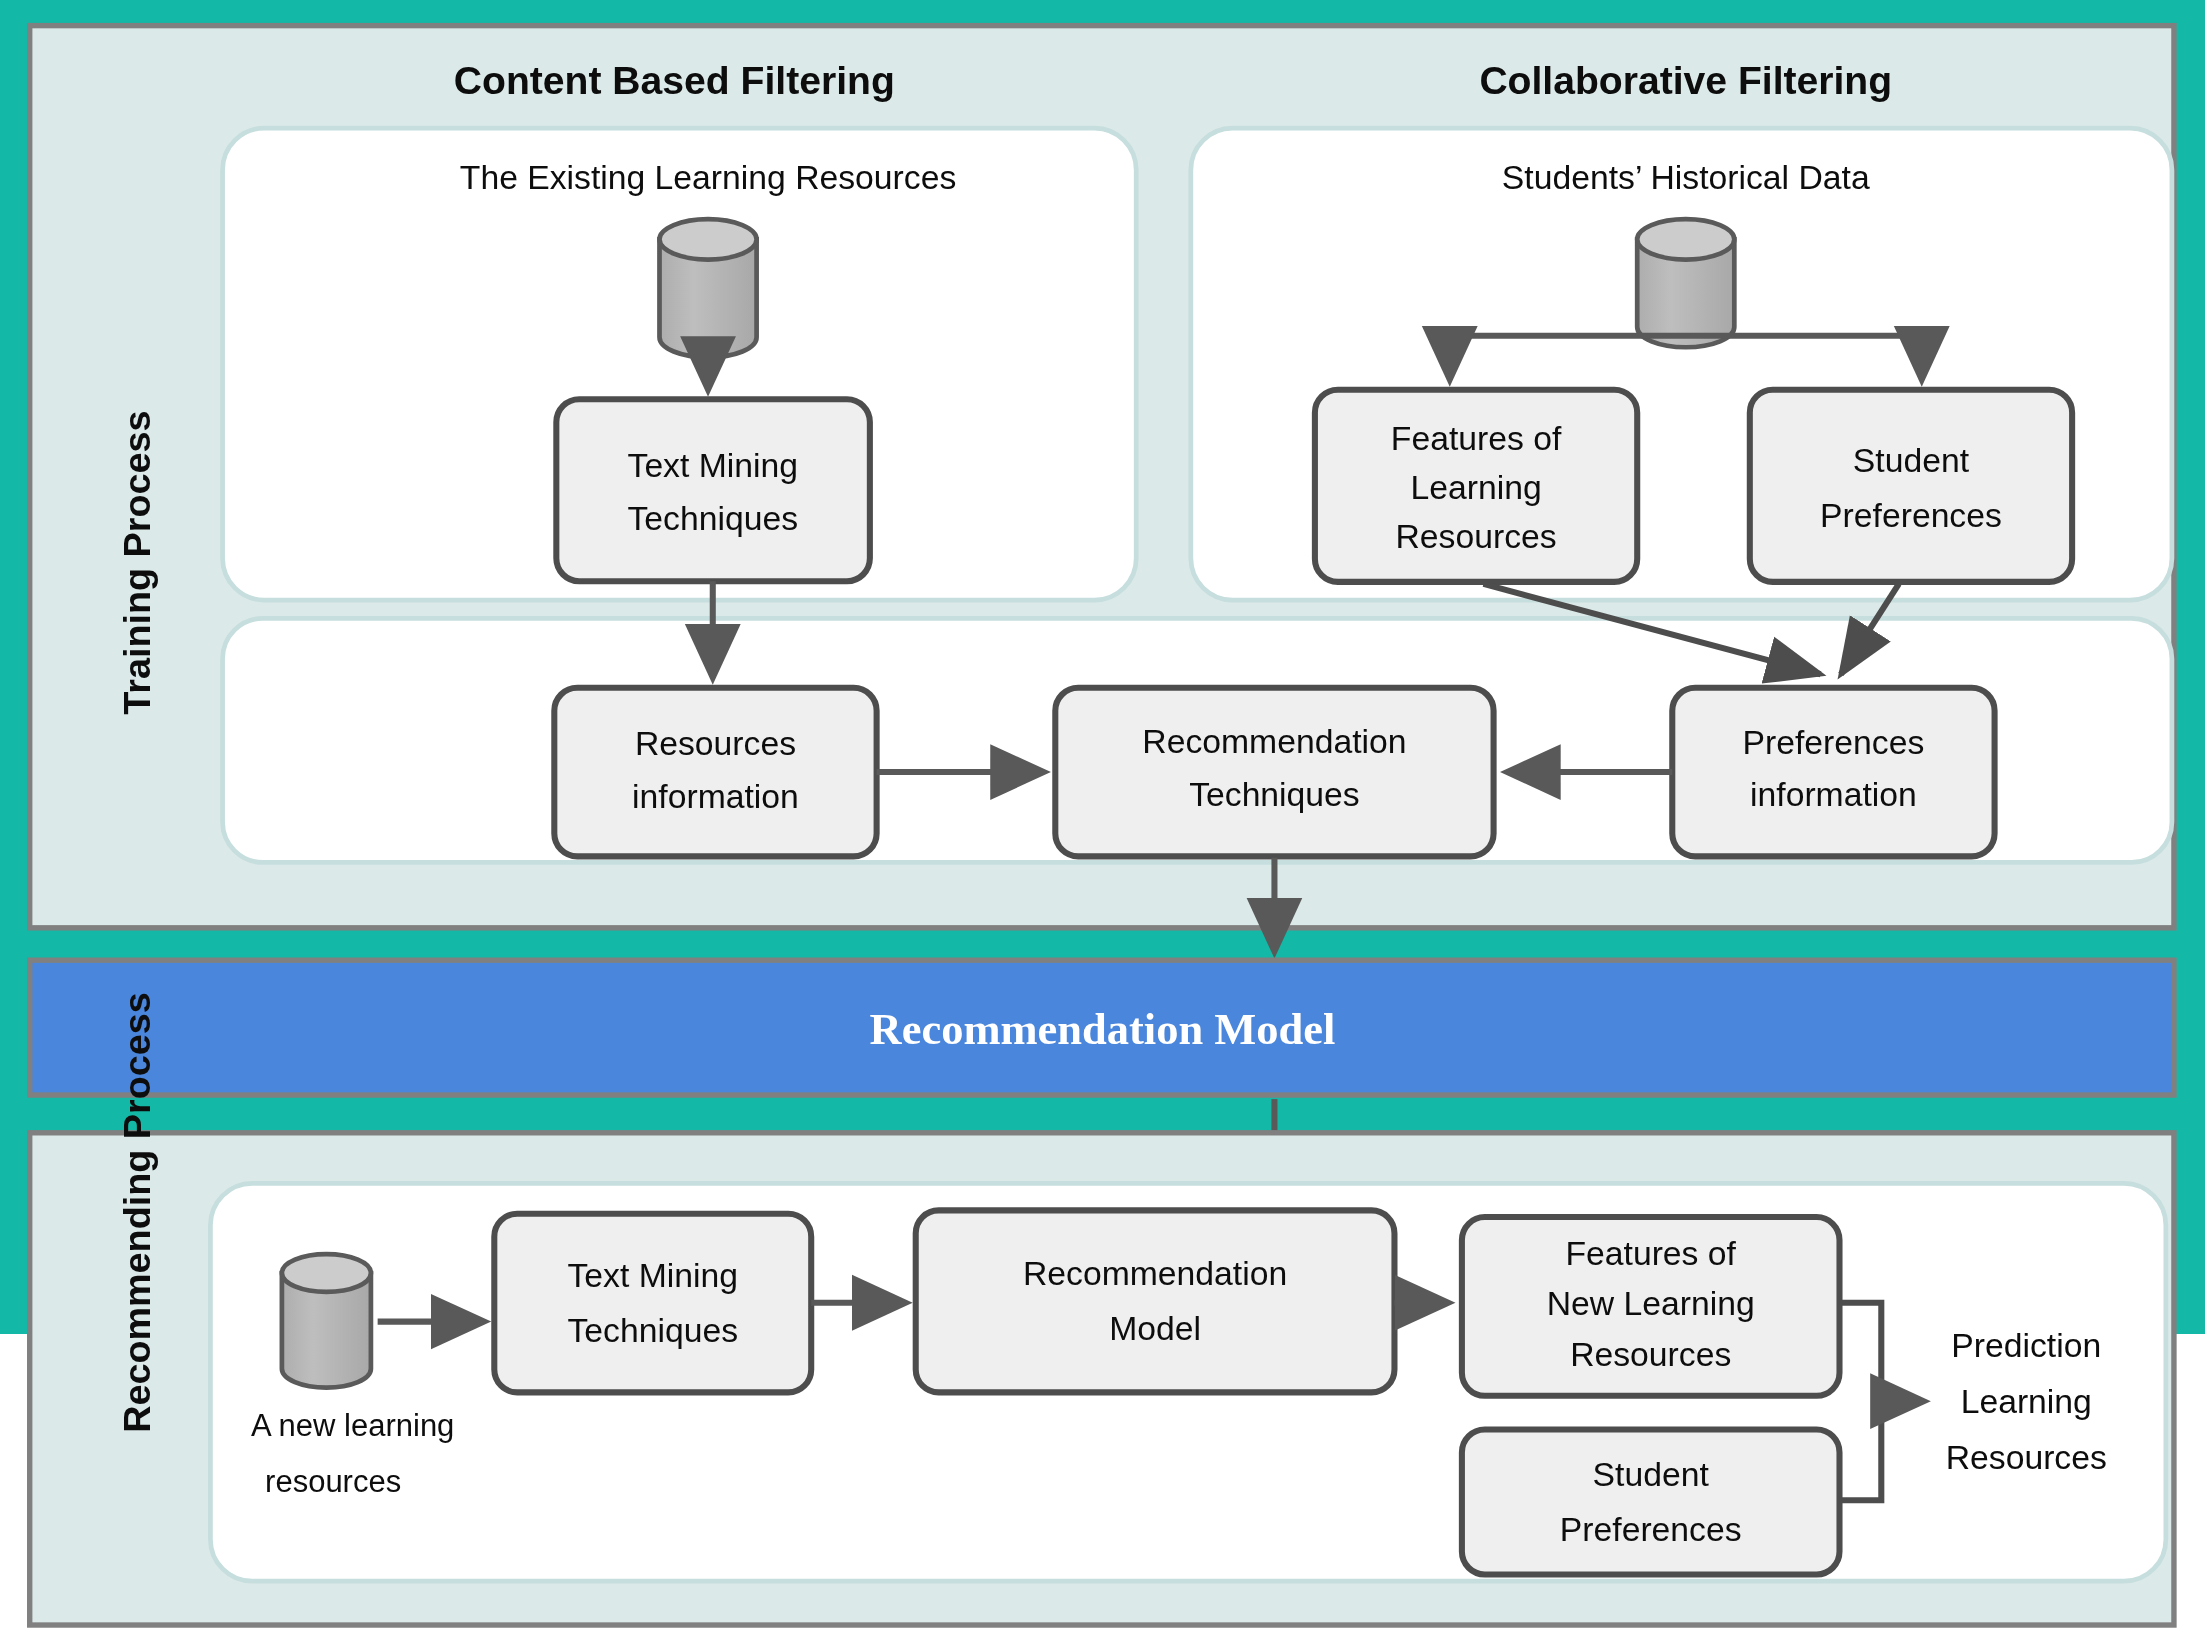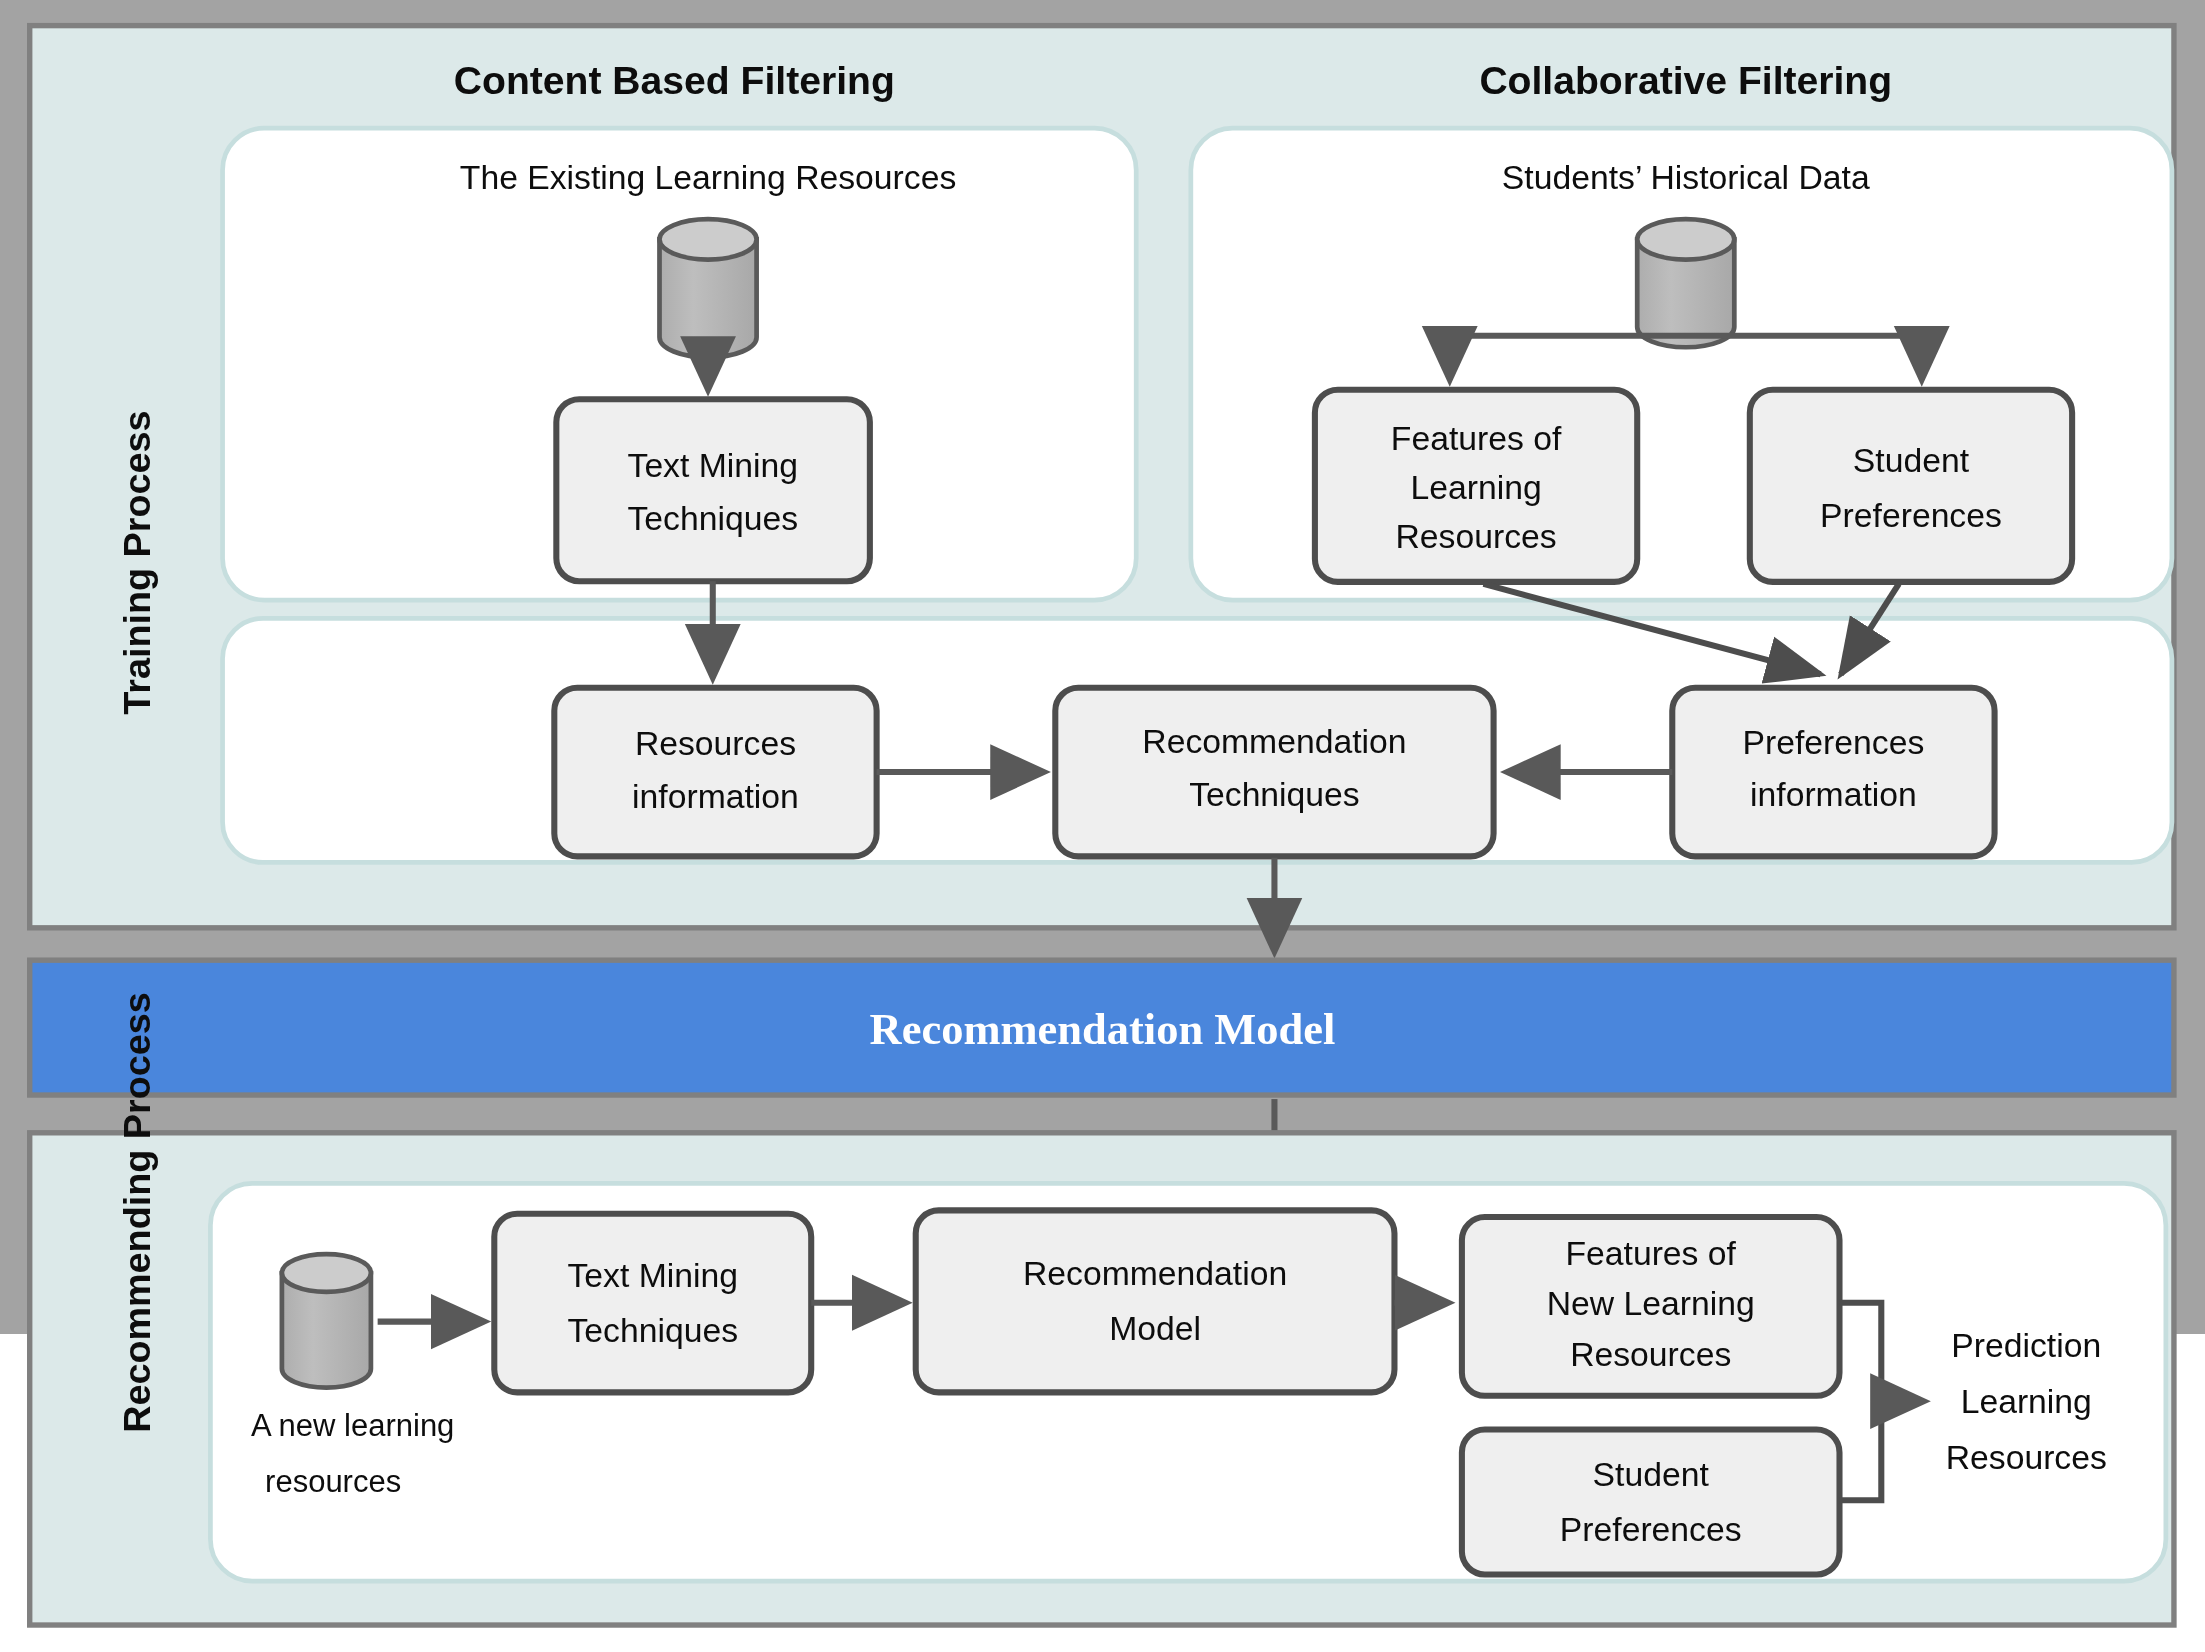--- a/index.html
+++ b/index.html
@@ -1,21 +1,21 @@
 <!DOCTYPE html>
 <html style="font-size:10.8px"><head>
 <meta charset="utf-8">
 <style>
   html,body{margin:0;padding:0;background:#ffffff;}
   body{
     width:2205px;height:1652px;
     font-family:"Liberation Sans", sans-serif;
     overflow:hidden;
   }
-  #stage{position:relative;width:2205px;height:1334px;background:#a3a3a3;text-decoration:underline;}
+  #stage{position:relative;width:2205px;height:1334px;background:#14b8a6;text-decoration:underline;}
   svg{display:block;}
   .fig-text{font-family:"Liberation Sans", sans-serif;fill:#0d0d0d;}
   .sec-title{font-weight:bold;font-size:58px;}
   .panel-title{font-size:50px;}
   .node-label{font-size:50px;}
   .caption{font-size:46px;}
   .band-title{font-family:"Liberation Serif", serif;font-weight:bold;font-size:66px;fill:#ffffff;}
   .side-label{font-weight:bold;font-size:56px;fill:#0d0d0d;}
 </style>
 </head>

